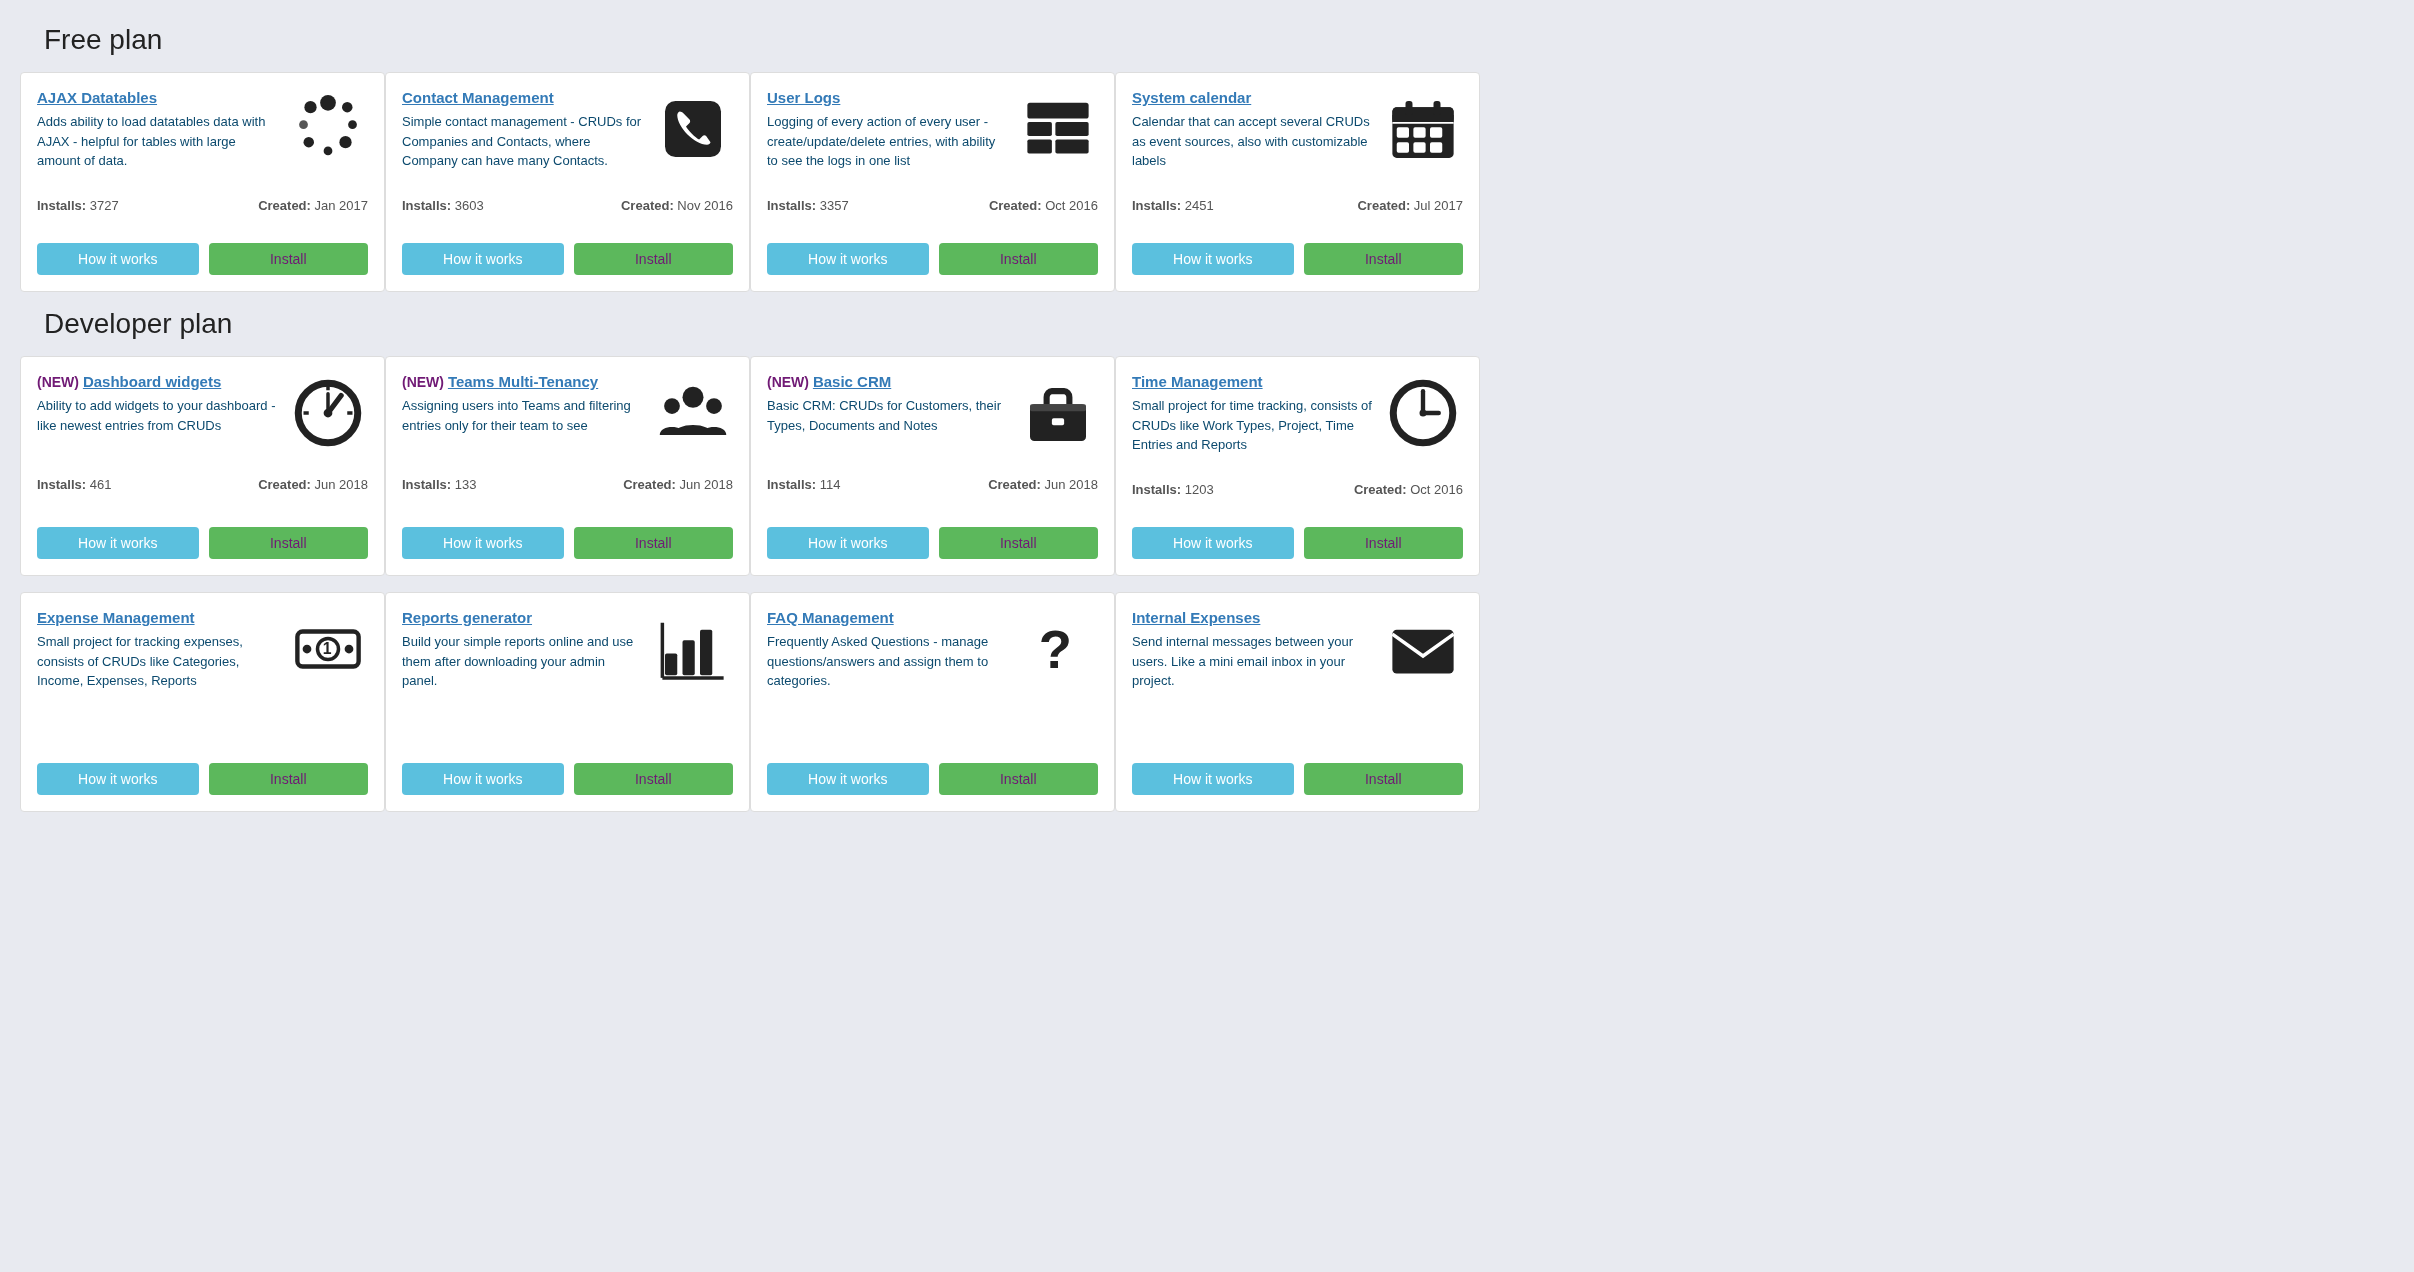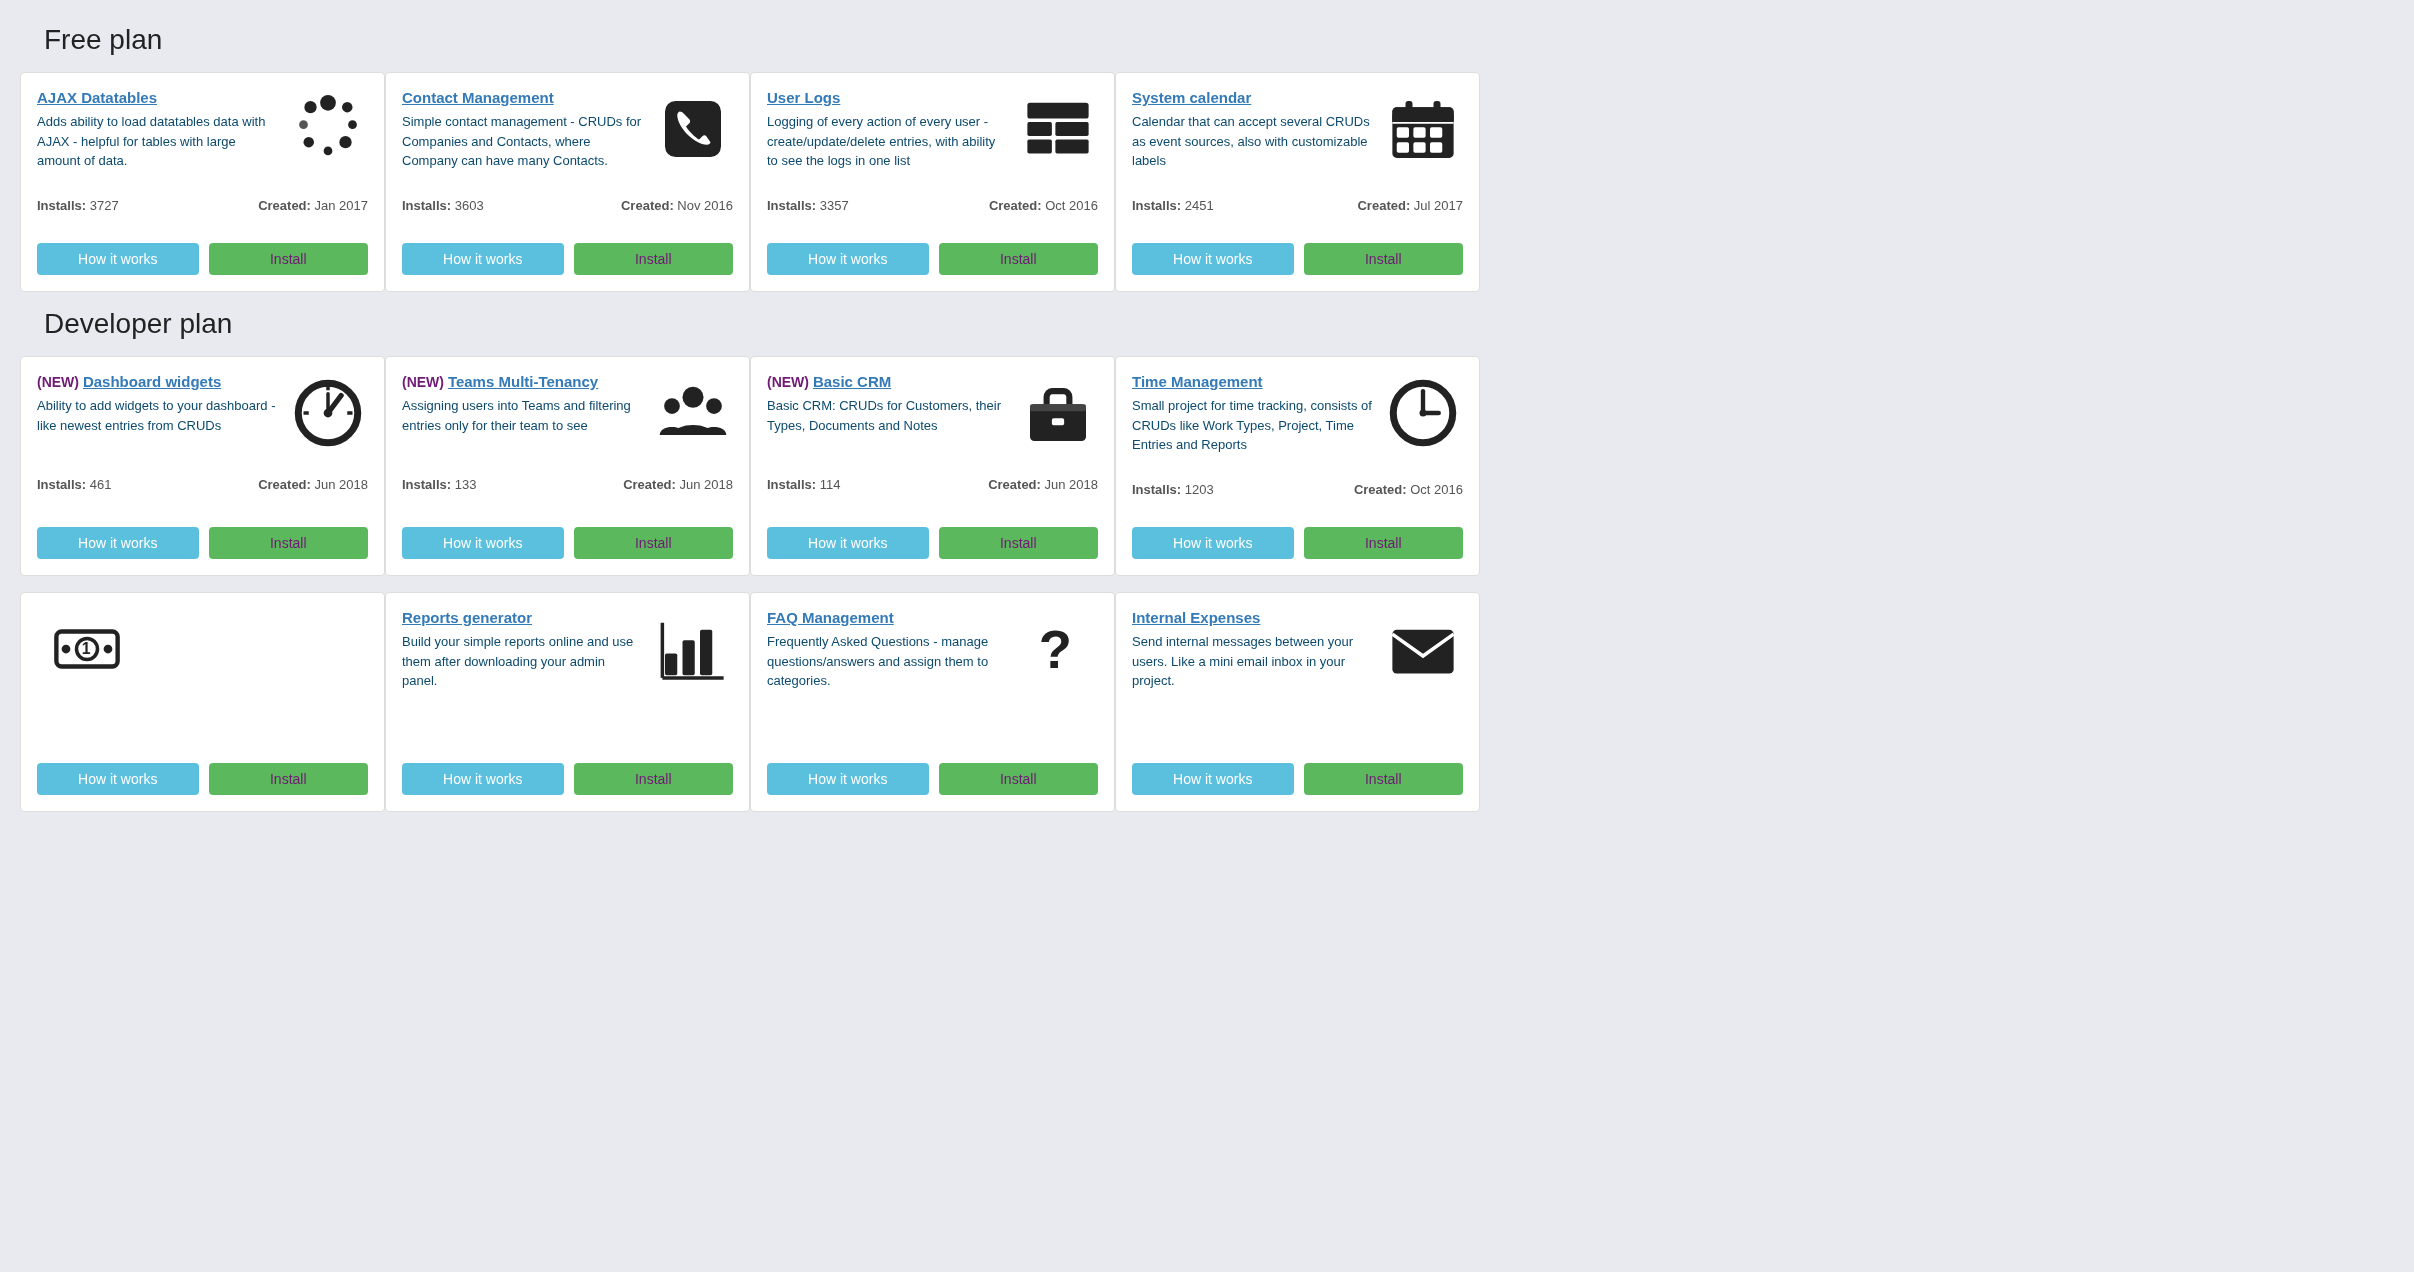--- a/index.html
+++ b/index.html
@@ -334,20 +334,24 @@
               <button class="btn-how">How it works</button>
               <button class="btn-install">Install</button>
             </div>
           </div>
         </div>
       </div>
       <div>
         <div class="cards-grid">
           <div class="card">
             <div class="card-header">
+              <div class="card-content">
+                <div><span class="card-title">Expense Management</span></div>
+                <p class="card-description">Small project for tracking expenses, consists of CRUDs like Categories, Income, Expenses, Reports</p>
+              </div>
               <div class="card-icon">
                 <svg class="svg-icon" viewBox="0 0 80 80" xmlns="http://www.w3.org/2000/svg">
       <rect x="5" y="20" width="70" height="40" rx="6" fill="none" stroke="#222" stroke-width="5"></rect>
       <circle cx="40" cy="40" r="12" fill="none" stroke="#222" stroke-width="4"></circle>
       <text x="34" y="46" font-size="18" font-weight="bold" fill="#222">1</text>
       <circle cx="16" cy="40" r="5" fill="#222"></circle>
       <circle cx="64" cy="40" r="5" fill="#222"></circle>
     </svg>
               </div>
             </div>

